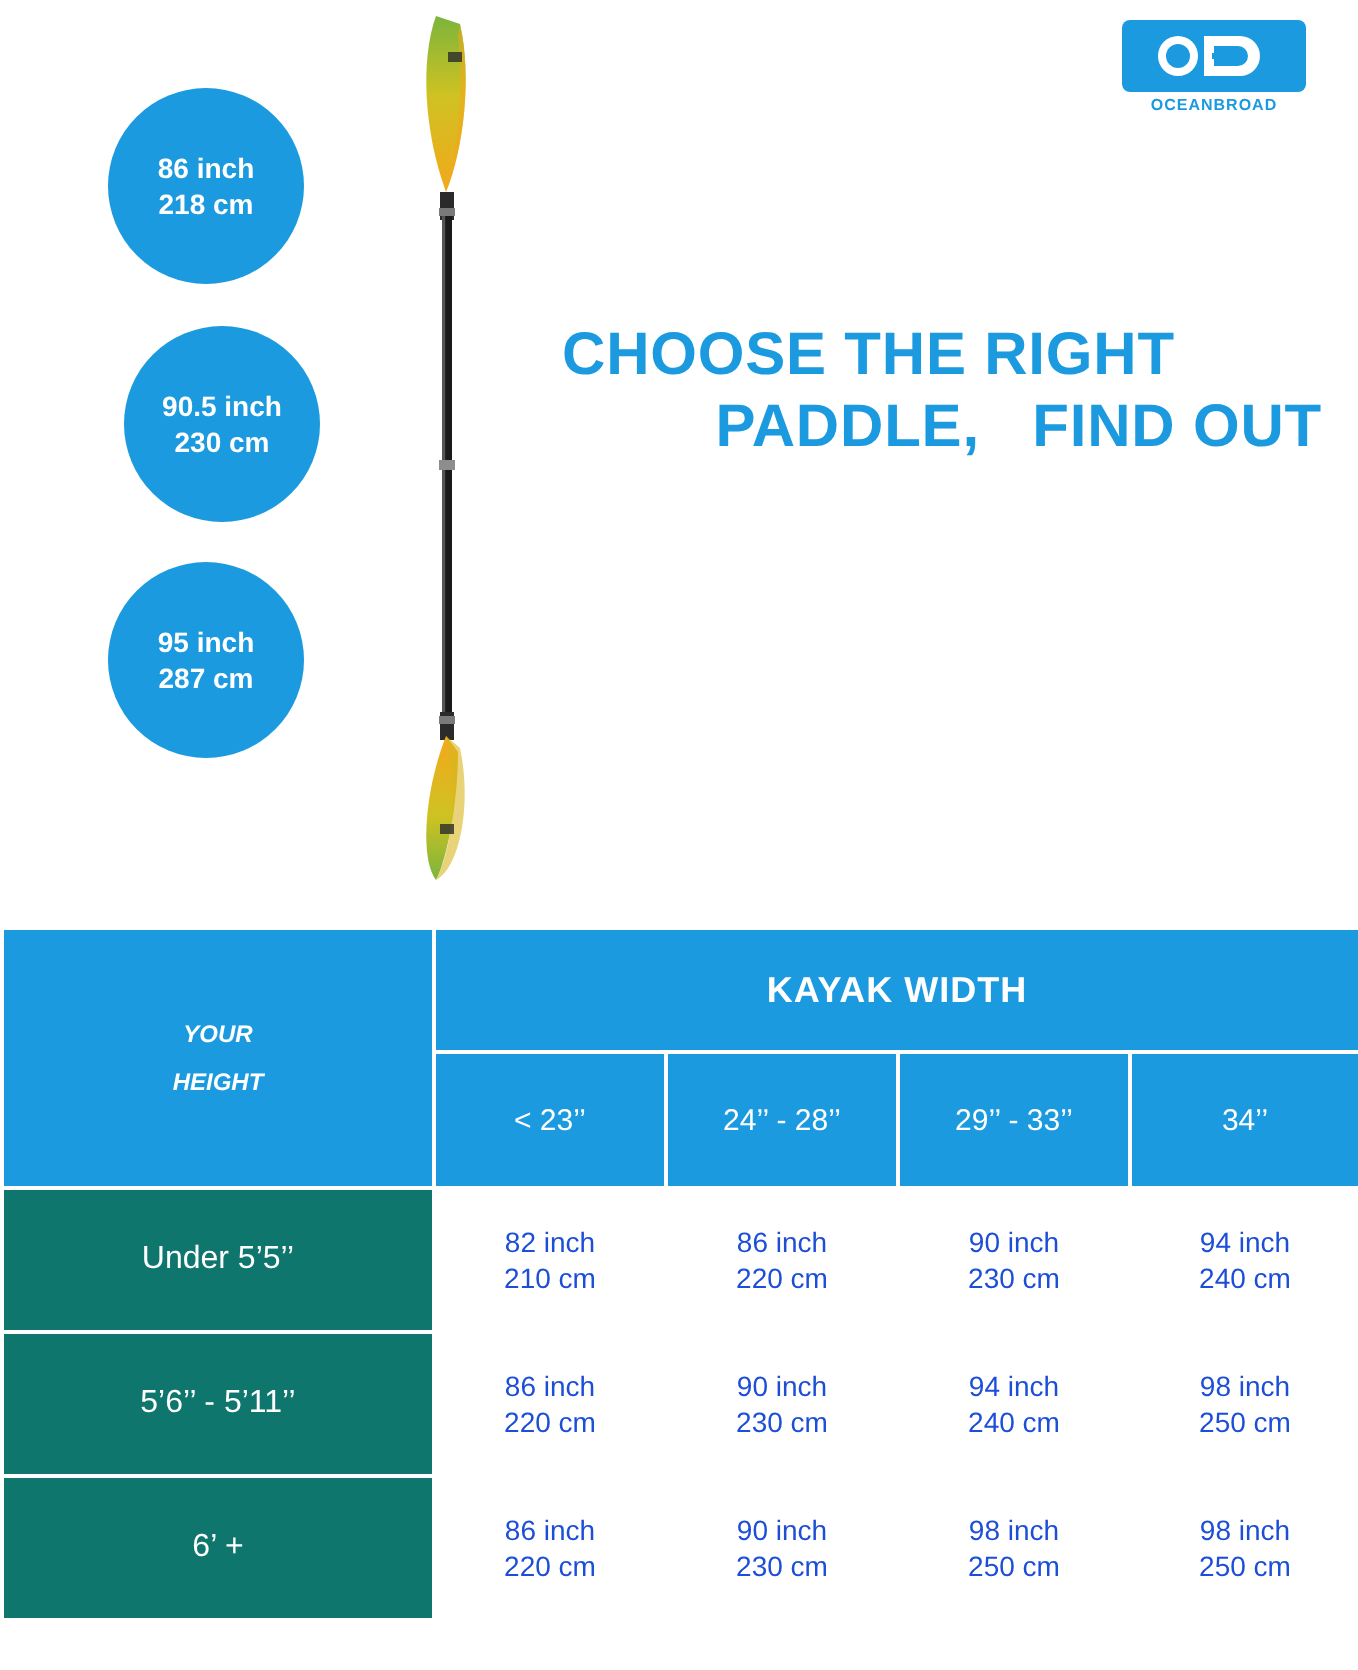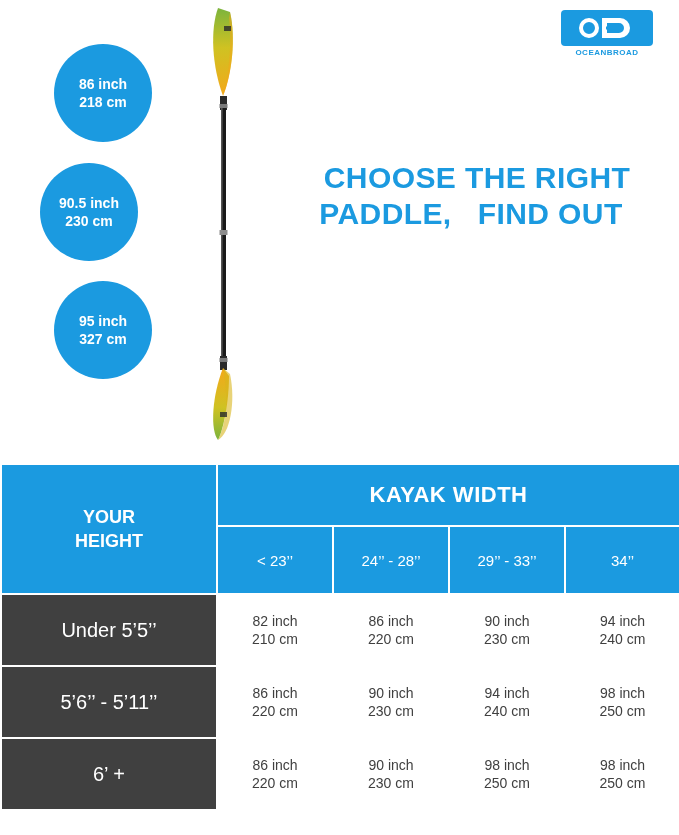--- a/index.html
+++ b/index.html
@@ -50,42 +50,42 @@
     width: 380px;
   }
   #headline .line {
     color: #1b9ae0;
     font-weight: bold;
     font-size: 30px;
     line-height: 36px;
     letter-spacing: 0.4px;
     white-space: pre;
   }
-  #headline .line.l1 { text-align: center; margin-left: 12px; }
-  #headline .line.l2 { text-align: center; }
+  #headline .line.l1 { text-align: left; }
+  #headline .line.l2 { text-align: right; }
   #headline .line.l3 { text-align: center; }
 
   
   .bubble {
     position: absolute;
     width: 98px;
     height: 98px;
     border-radius: 50%;
     background: #1b9ae0;
     color: #ffffff;
     display: flex;
     flex-direction: column;
     align-items: center;
     justify-content: center;
     font-weight: bold;
     font-size: 14px;
     line-height: 18px;
   }
   #bubble-1 { left: 54px; top: 44px; }
-  #bubble-2 { left: 40px; top: 163px; }
+  #bubble-2 { left: 62px; top: 163px; }
   #bubble-3 { left: 54px; top: 281px; }
 
   
   #paddle-illustration {
     position: absolute;
     left: 196px;
     top: 4px;
     width: 70px;
     height: 440px;
   }
@@ -104,43 +104,44 @@
     padding: 0;
     text-align: center;
     vertical-align: middle;
   }
   .hdr-blue {
     background: #1b9ae0;
     color: #ffffff;
     font-weight: bold;
   }
   .cell-your-height {
+    font-size: 12px;
+    line-height: 24px;
+    font-style: italic;
+    height: 127px;
+  }
+  .cell-kayak-width {
     font-size: 18px;
-    line-height: 24px;
-    height: 127px;
-  }
-  .cell-kayak-width {
-    font-size: 22px;
     letter-spacing: 0.5px;
     height: 60px;
   }
   .cell-width-sub {
     font-size: 15px;
     height: 66px;
     font-weight: normal;
   }
   .row-label {
-    background: #404040;
+    background: #0f766e;
     color: #ffffff;
-    font-size: 20px;
+    font-size: 16px;
     height: 70px;
   }
   .data-cell {
     background: #ffffff;
-    color: #404040;
+    color: #1d4ed8;
     font-size: 14px;
     line-height: 18px;
     height: 70px;
   }
   .sub { display: block; }
 </style>
 </head>
 <body>
 
 <div id="brand-logo">
@@ -162,21 +163,21 @@
 <div class="bubble" id="bubble-1">
   <span>86 inch</span>
   <span>218 cm</span>
 </div>
 <div class="bubble" id="bubble-2">
   <span>90.5 inch</span>
   <span>230 cm</span>
 </div>
 <div class="bubble" id="bubble-3">
   <span>95 inch</span>
-  <span>327 cm</span>
+  <span>287 cm</span>
 </div>
 
 <div id="paddle-illustration">
   <svg width="70" height="440" viewBox="0 0 70 440" aria-hidden="true">
     <defs>
       <linearGradient id="bladeTop" x1="0" y1="0" x2="0" y2="1">
         <linearGradient></linearGradient>
         <stop offset="0%" stop-color="#7cb43c"></stop>
         <stop offset="45%" stop-color="#cfc222"></stop>
         <stop offset="100%" stop-color="#f3a81b"></stop>

